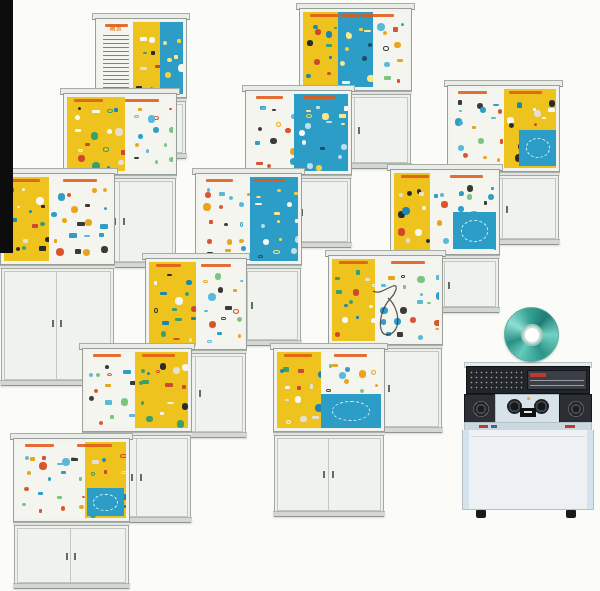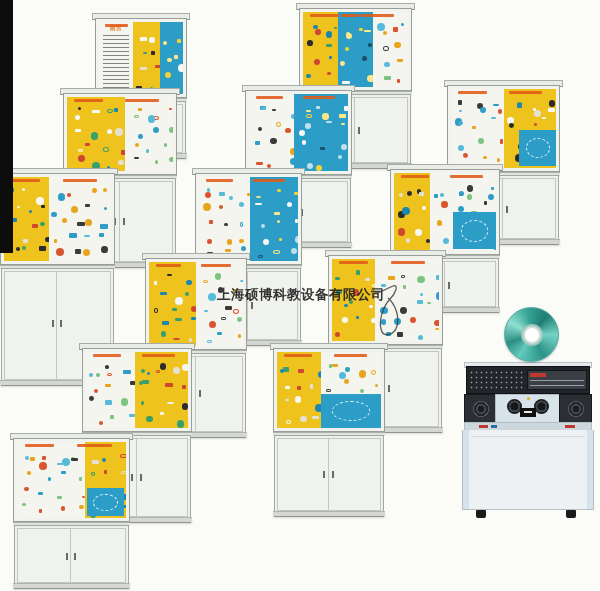--- a/index.html
+++ b/index.html
@@ -113,21 +113,20 @@
       <i class="chip ch2"></i>
       <i class="chip ch3"></i>
     </div>
     <div class="cns-body" style="background: rgb(238, 241, 243);">
       <div class="cns-seam"></div>
     </div>
     <div class="cns-foot f1"></div>
     <div class="cns-foot f2"></div>
   </div>
 
-  <div id="wm" style="left: 217px; top: 286px; font-size: 13.5px; color: rgba(35, 35, 35, 0.92);">上海硕博科教设备有限公司</div>
   <svg id="squiggle" width="50" height="68" viewBox="0 0 50 68" style="left: 360px; top: 280px;">
     <path d="M13,11 c6,4 14,-3 20,-5 c6,-2 3,7 -3,13 c-8,9 -11,22 -9,30 c2,9 13,7 16,-3 c3,-11 -3,-23 -9,-28" fill="none" stroke="#3a3a3a" stroke-width="1.2" opacity="0.85"></path>
   </svg>
 
 <div class="cab" style="left: 95px; top: 13px; width: 92px; height: 146px;">
       <div class="cornice"></div>
       <div class="case" style="top: 5px; height: 80px;">
         <div class="inner">
           <div class="panel" style="left: 0%; width: 40%; background: rgb(245, 245, 240);">
             <span class="tb-title">前言</span>

